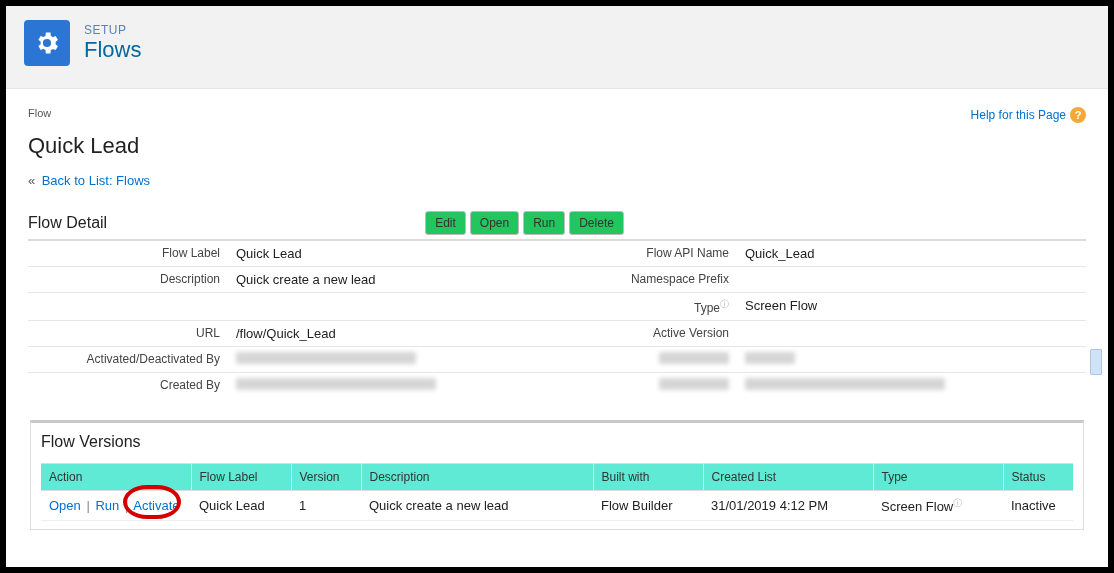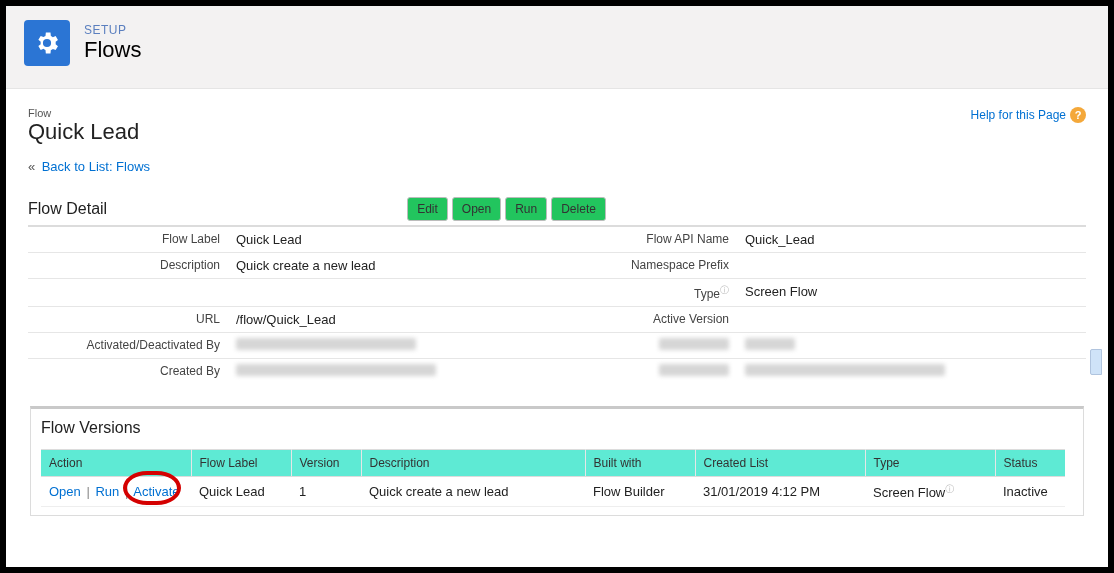--- a/index.html
+++ b/index.html
@@ -21,38 +21,38 @@
     border-bottom: 1px solid #e5e5e5;
   }
   .gear-box {
     width: 46px; height: 46px;
     background: #2b75d4;
     border-radius: 4px;
     display: flex; align-items: center; justify-content: center;
   }
   .gear-box svg { fill: #fff; width: 28px; height: 28px; }
   .header-titles .setup { font-size: 12px; color: #5a7fbf; letter-spacing: 0.5px; }
-  .header-titles .flows { font-size: 22px; font-weight: 400; color: #000000; text-align: right; }
+  .header-titles .flows { font-size: 22px; font-weight: 400; color: #0369a1; text-align: right; }
   .page {
     padding: 18px 22px 10px 22px;
   }
-  .crumb-small { font-size: 11px; color: #555; margin-bottom: 0; }
+  .crumb-small { font-size: 11px; color: #555; margin-bottom: 14px; }
   .page-title-row { display:flex; justify-content:space-between; align-items:flex-start; }
   .page-title { font-size: 22px; color: #222; font-weight: 400; margin-bottom: 12px; }
   .help-link { font-size: 12px; color: #0070d2; display:flex; align-items:center; gap:4px;justify-content:flex-end; }
   .help-circle {
     width:16px; height:16px; border-radius:50%;
     background:#f4a83a; color:#fff; font-size:11px; font-weight:bold;
     display:inline-flex; align-items:center; justify-content:center;
   }
   a.link, .link { color: #0070d2; text-decoration: none; font-size: 13px; cursor:pointer; }
   .back-link { color:#0070d2; font-size:13px; }
   .back-caret { color:#555; font-size:13px; margin-right:2px;}
   .section-head-row {
-    display: flex; align-items: center; margin: 22px 0 4px 0;
+    display: flex; align-items: center; gap: 18px; margin: 22px 0 4px 0;
   }
   .section-head {
     font-size: 16px; color: #222; font-weight: 400;
   }
   .btn-row { display:flex; gap:4px; margin-left: 300px;}
   .btn {
     font-size: 12px;
     padding: 4px 9px;
     background: #22c55e;
     border: 1px solid #bcbcbc;
@@ -86,21 +86,21 @@
   .detail-table td.value { color:#222; }
   .detail-table td.label.r { width: 160px; }
   .blur {
     display:inline-block; background:#d6d6d6; color:transparent;
     filter: blur(2px); border-radius:2px; height:12px;
   }
   .versions {
     margin: 22px 2px 0 2px;
     border: 1px solid #dcdcdc;
     border-top: 3px solid #c9c9c9;
-    padding: 10px 18px 8px 10px;
+    padding: 10px 10px 8px 10px;
   }
   .versions-title { font-size: 16px; margin-bottom: 12px; }
   .vtable {
     width: 100%; border-collapse: collapse; font-size: 13px;
   }
   .vtable th {
     text-align: left; font-weight: 400; color: #333;
     background:#5eead4;
     border-top:1px solid #dcdcdc;
     border-bottom:1px solid #dcdcdc;

